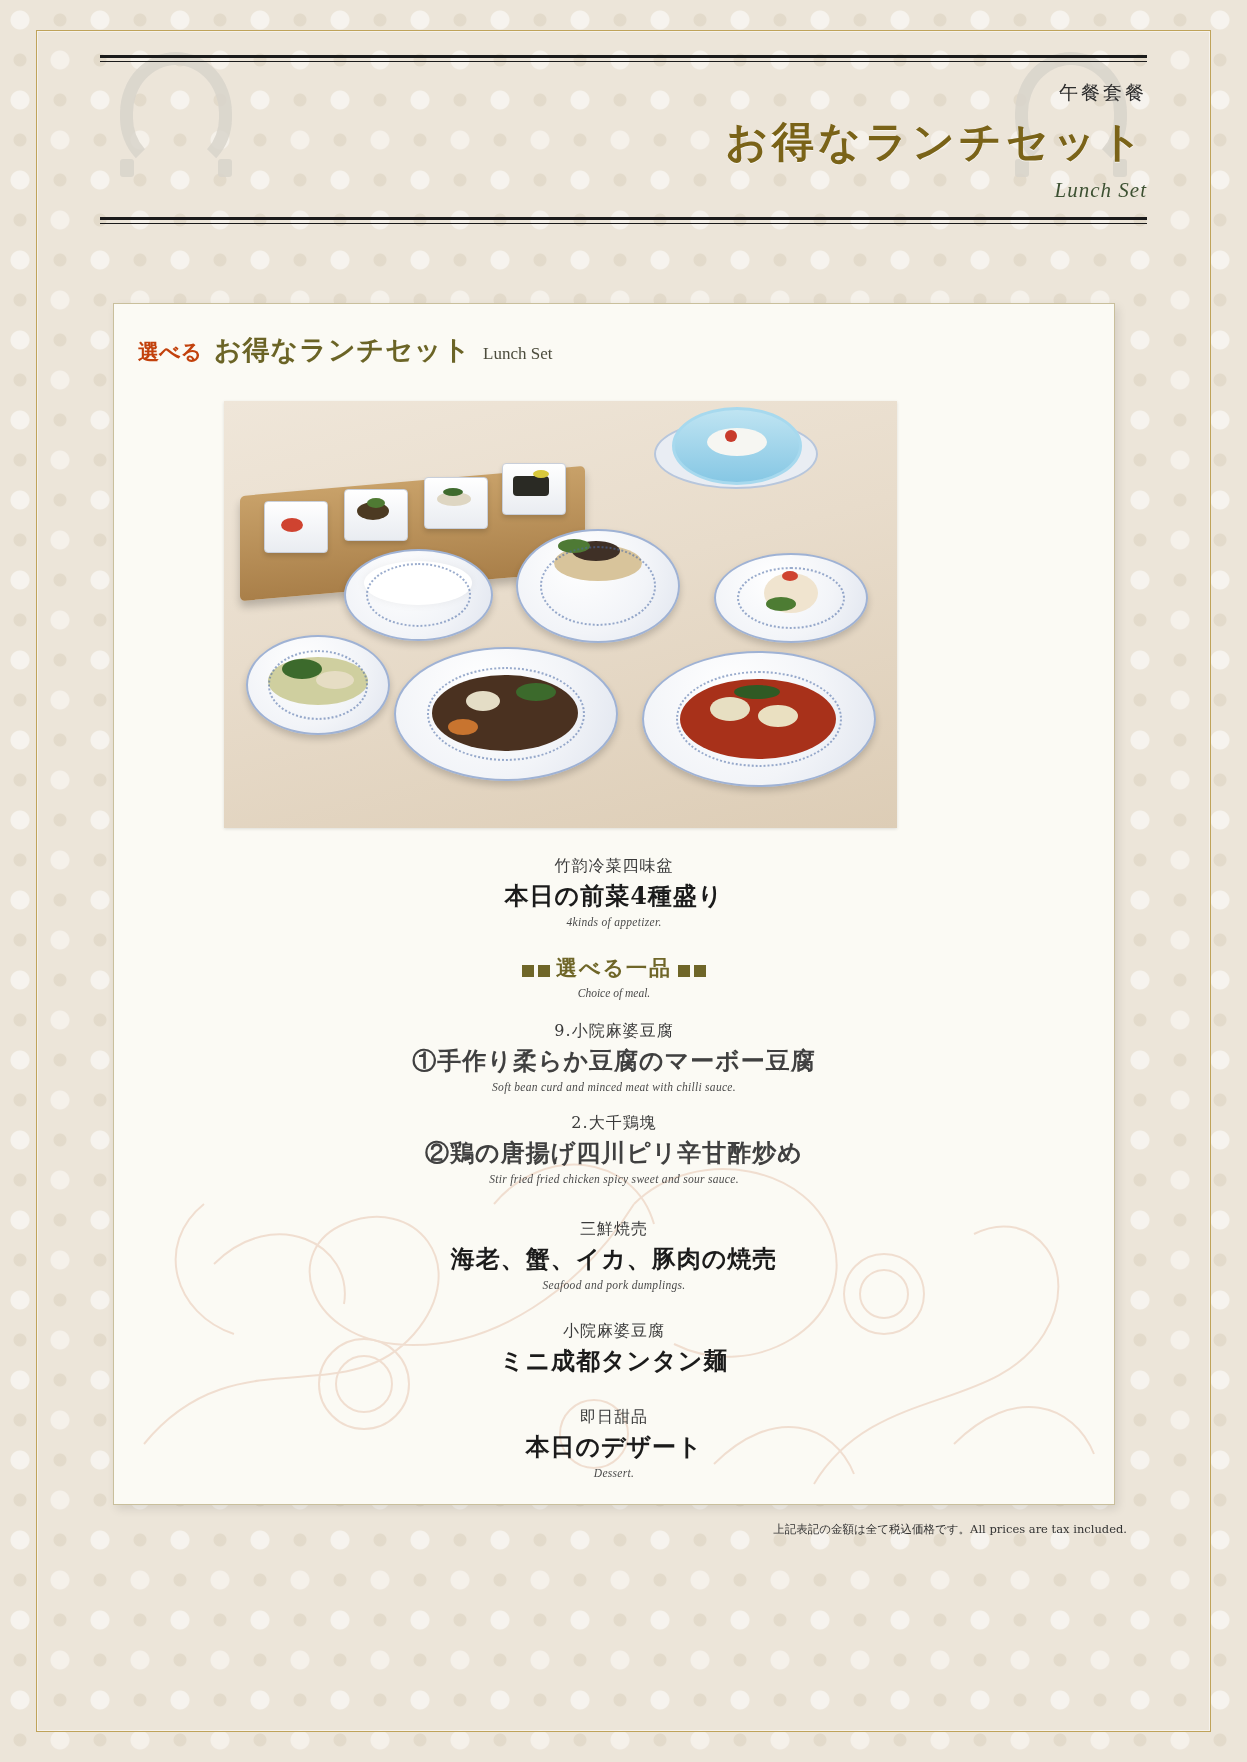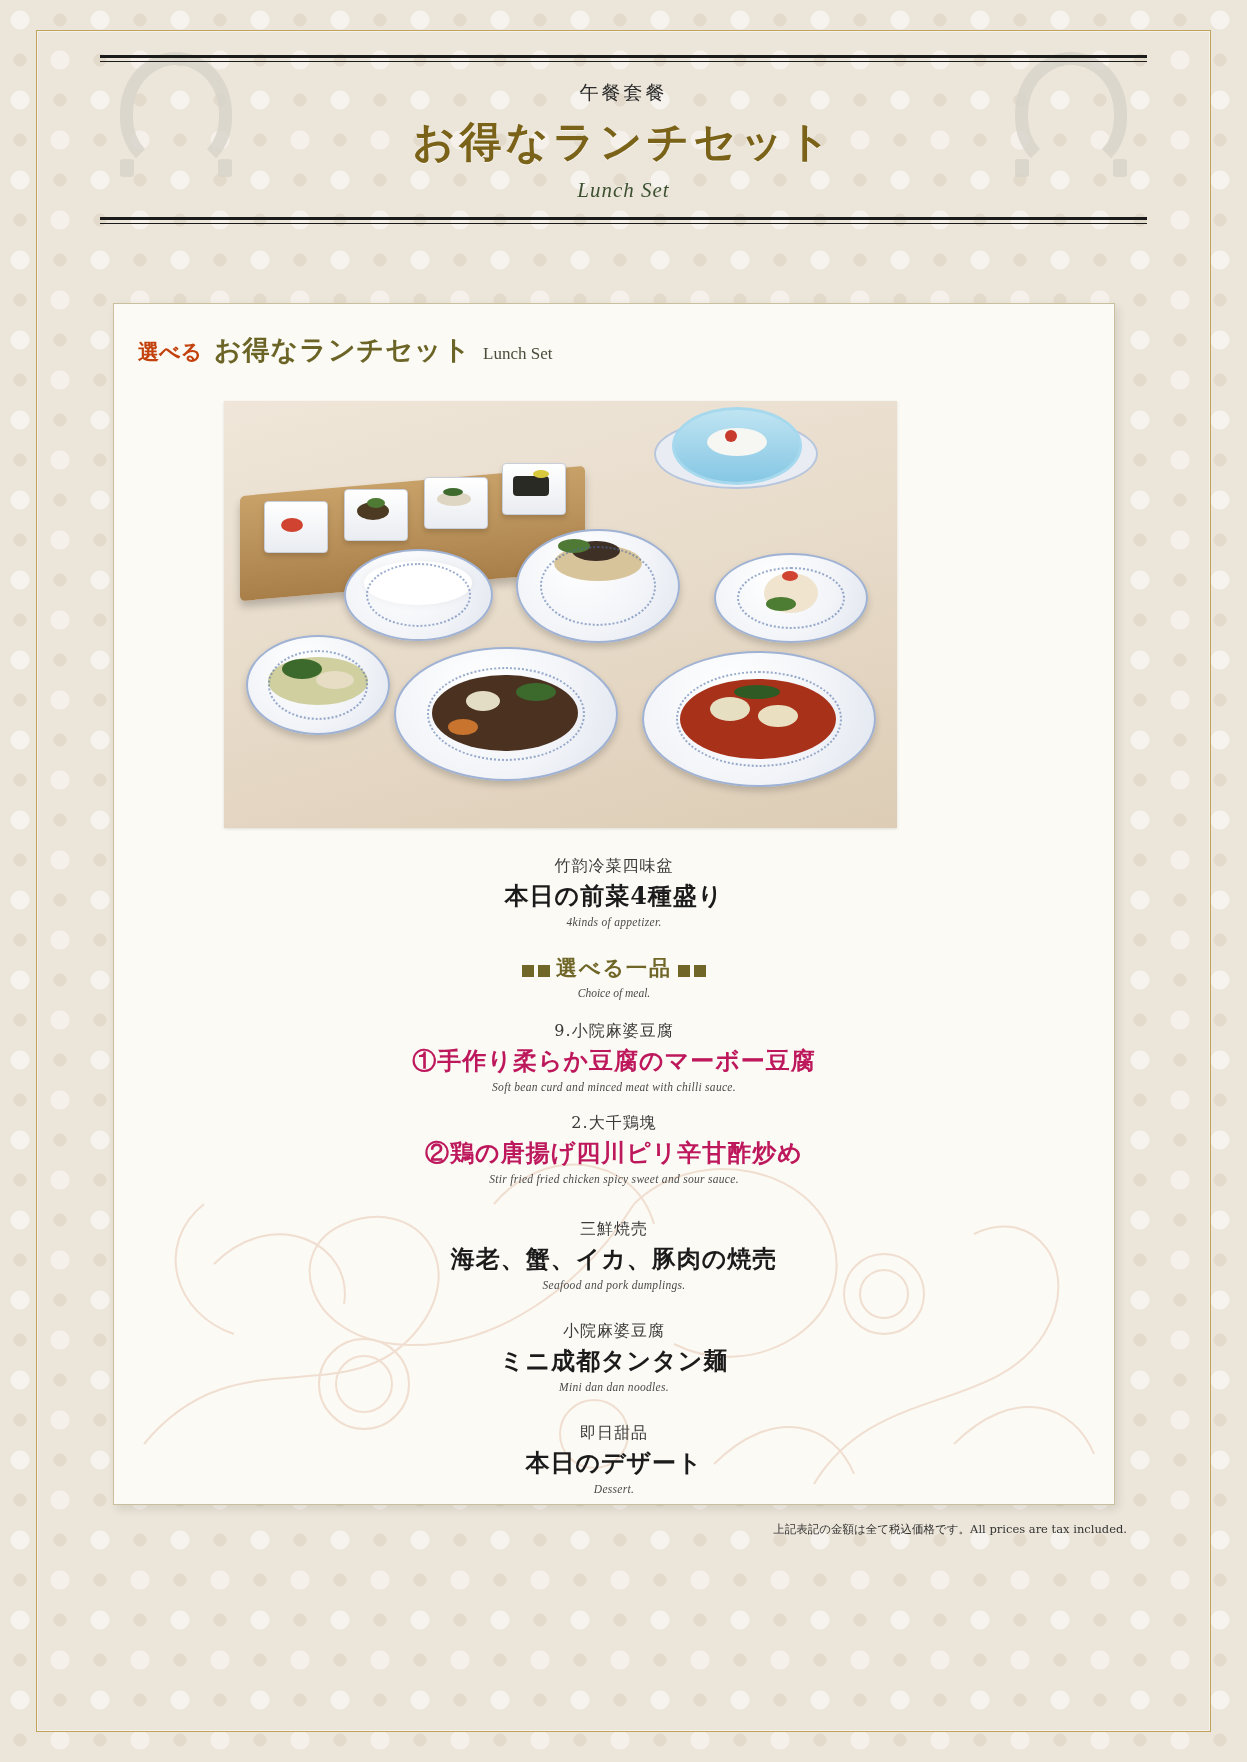--- a/index.html
+++ b/index.html
@@ -38,21 +38,21 @@
     box-shadow: 0 0 0 1px rgba(255,255,255,0.5) inset;
   }
 
   
   .header {
     position: absolute;
     left: 100px;
     right: 100px;
     top: 55px;
     height: 180px;
-    text-align: center;
+    text-align: right;
   }
   .rule-top, .rule-bottom {
     border-top: 3px solid #1b1b1b;
     border-bottom: 1px solid #1b1b1b;
     height: 3px;
   }
   .rule-top { margin-bottom: 18px; }
   .rule-bottom { margin-top: 14px; }
 
   .title-cn {
@@ -251,21 +251,21 @@
     margin: 0 2px;
     vertical-align: middle;
   }
   .choice-band .en {
     font-size: 11.5px;
     font-style: italic;
     color: #4a4a4a;
     margin-top: 5px;
   }
 
-  .opt .jp { color: #be185d; }
+  .opt .jp { color: #404040; }
   .opt .en { color: #4a4a4a; }
   .or {
     font-size: 13px;
     font-weight: bold;
     color: #222;
     font-family: "DejaVu Serif", serif;
     margin: 14px 0 16px;
   }
 
   .footnote {
@@ -414,21 +414,20 @@
 
     <div class="item" style="margin-top:34px;">
       <div class="cn">三鮮焼売</div>
       <div class="jp">海老、蟹、イカ、豚肉の焼売</div>
       <div class="en">Seafood and pork dumplings.</div>
     </div>
 
     <div class="item" style="margin-top:30px;">
       <div class="cn">小院麻婆豆腐</div>
       <div class="jp">ミニ成都タンタン麺</div>
-      <div class="en">Mini dan dan noodles.</div>
     </div>
 
     <div class="item" style="margin-top:30px;">
       <div class="cn">即日甜品</div>
       <div class="jp">本日のデザート</div>
       <div class="en">Dessert.</div>
     </div>
 
   </div>
 </div>

